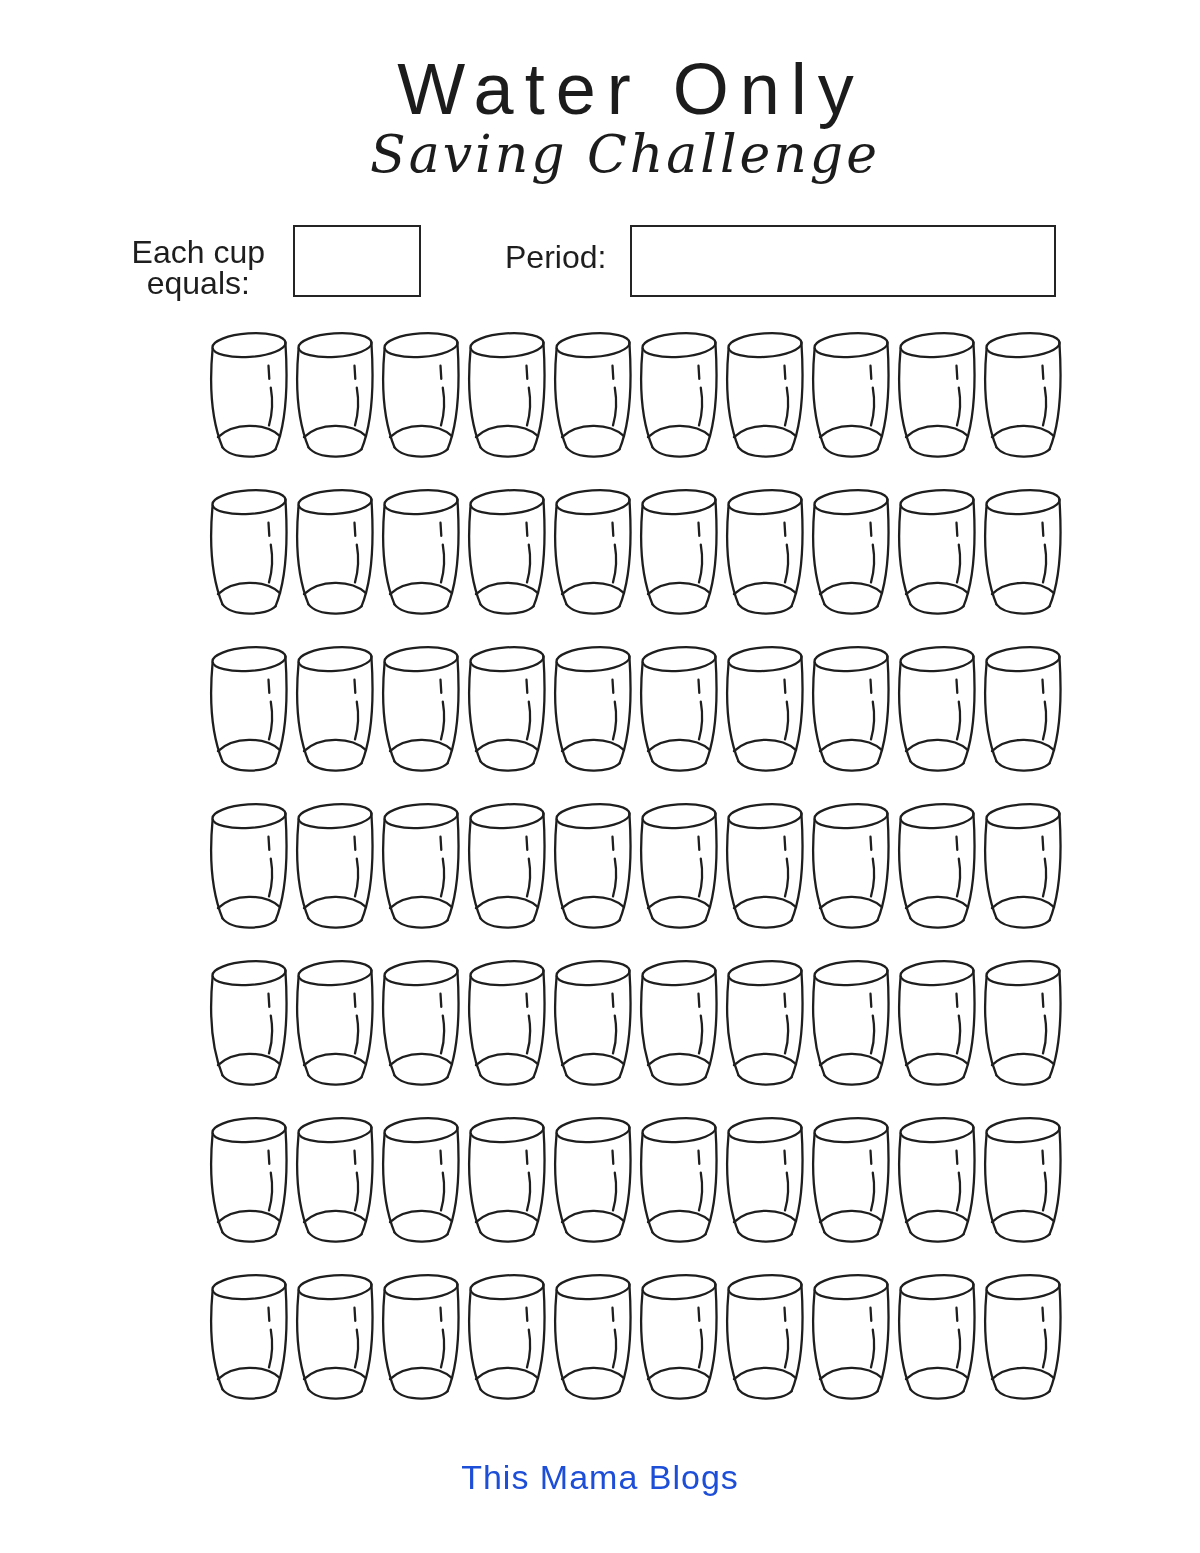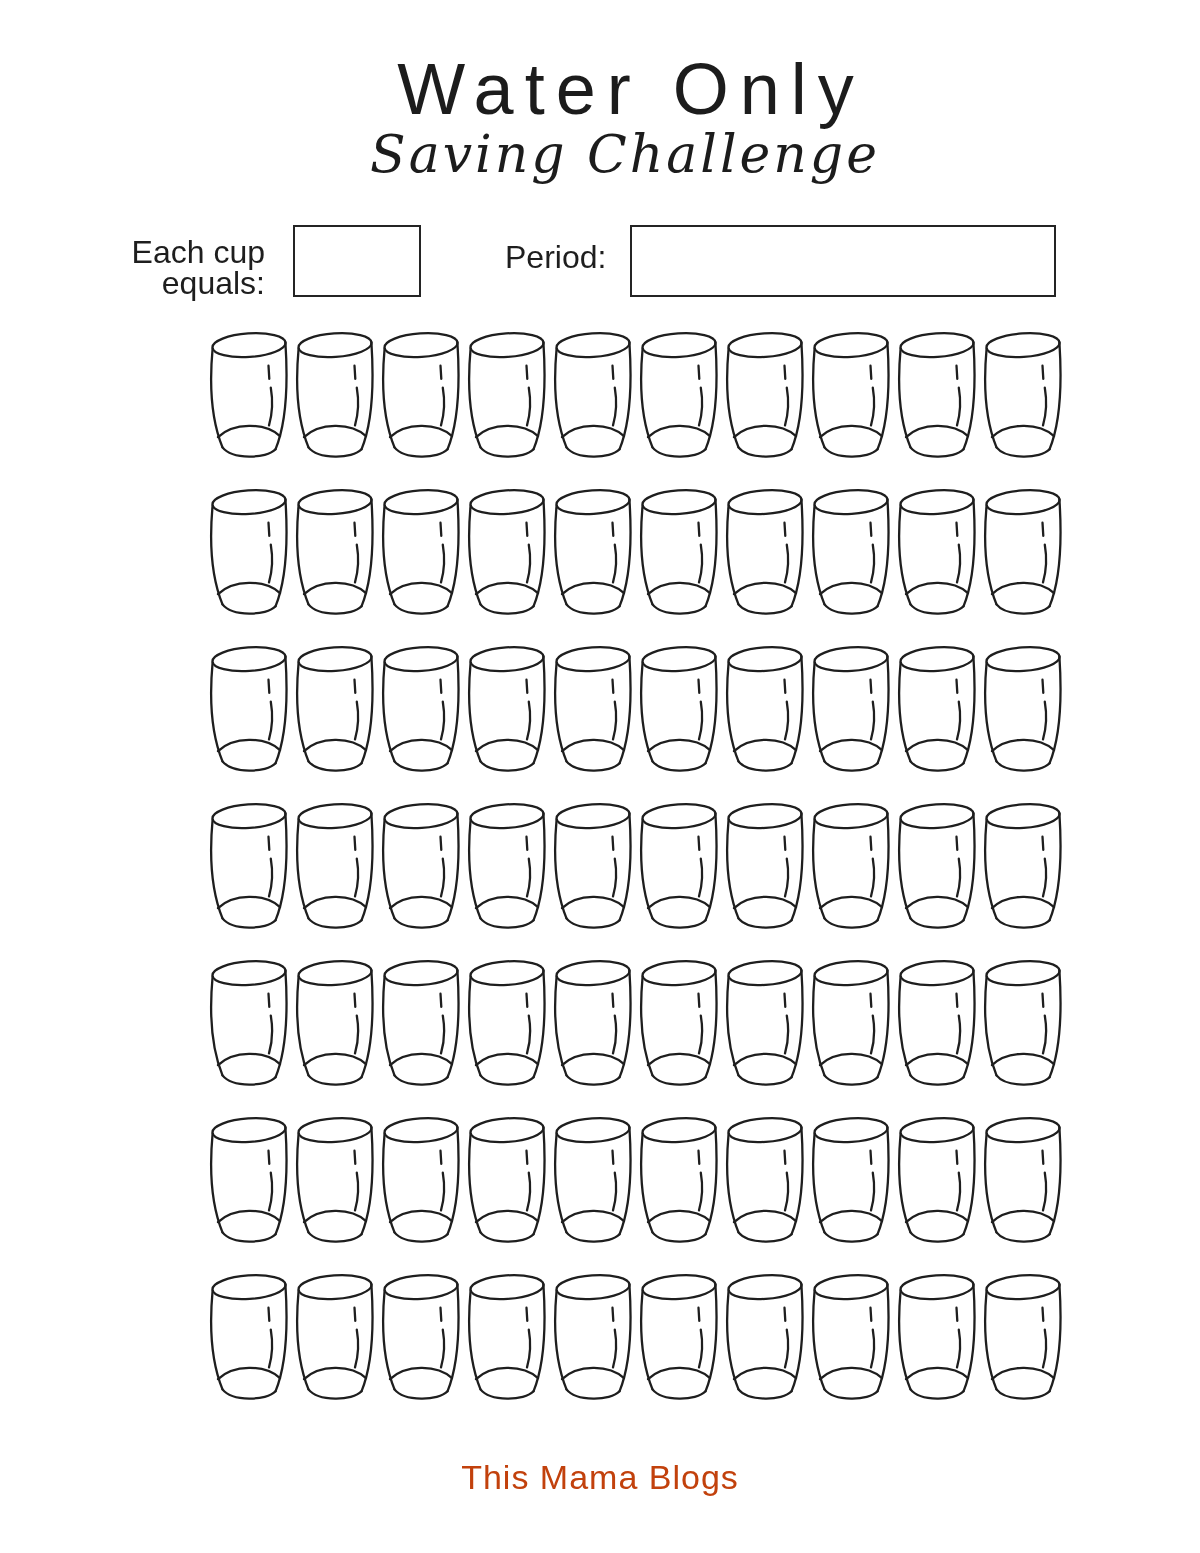--- a/index.html
+++ b/index.html
@@ -13,39 +13,39 @@
     text-align:center; font-size:72px; font-weight:300;
     letter-spacing:11px; color:#1c1c1c; white-space:nowrap;
   }
   .subtitle {
     position:absolute; top:124px; left:25px; width:1200px;
     text-align:center; font-family:"DejaVu Serif", serif;
     font-style:italic; font-weight:300; font-size:52px;
     letter-spacing:3px; color:#1c1c1c; white-space:nowrap;
   }
   .cup-eq-label {
-    position:absolute; top:237px; right:935px; text-align:right;
+    position:absolute; top:237px; right:935px; text-align:center;
     font-size:32px; line-height:31px; font-weight:500; white-space:nowrap;
   }
   .period-label {
     position:absolute; left:505px; top:239px; font-size:32px; font-weight:400;
   }
   .box { position:absolute; border:2px solid #242424; background:#ffffff;
          font-size:28px; padding:4px 8px; }
   .box.small { left:293px; top:225px; width:128px; height:72px; }
   .box.large { left:630px; top:225px; width:426px; height:72px; }
   .cup-grid {
     position:absolute; left:209px; top:330px;
     display:grid; column-gap:6px; row-gap:24px; grid-auto-rows:133px;
   }
   .cup { width:80px; height:133px; }
   .cup svg { width:80px; height:133px; display:block; }
   .footer-credit {
     position:absolute; top:1458px; left:0; width:1200px; text-align:center;
-    font-size:34px; font-weight:500; letter-spacing:1px; color:#c2410c;
+    font-size:34px; font-weight:500; letter-spacing:1px; color:#1d4ed8;
   }
   .svg-defs { position:absolute; width:0; height:0; overflow:hidden; }
 </style>
 </head>
 <body>
 
 <svg class="svg-defs" aria-hidden="true">
   <defs>
     <g id="cup-shape" fill="none" stroke="#1e1e1e" stroke-width="2.3" stroke-linecap="round">
       <ellipse cx="40" cy="15.5" rx="36.6" ry="12" transform="rotate(-4 40 15.5)"></ellipse>

